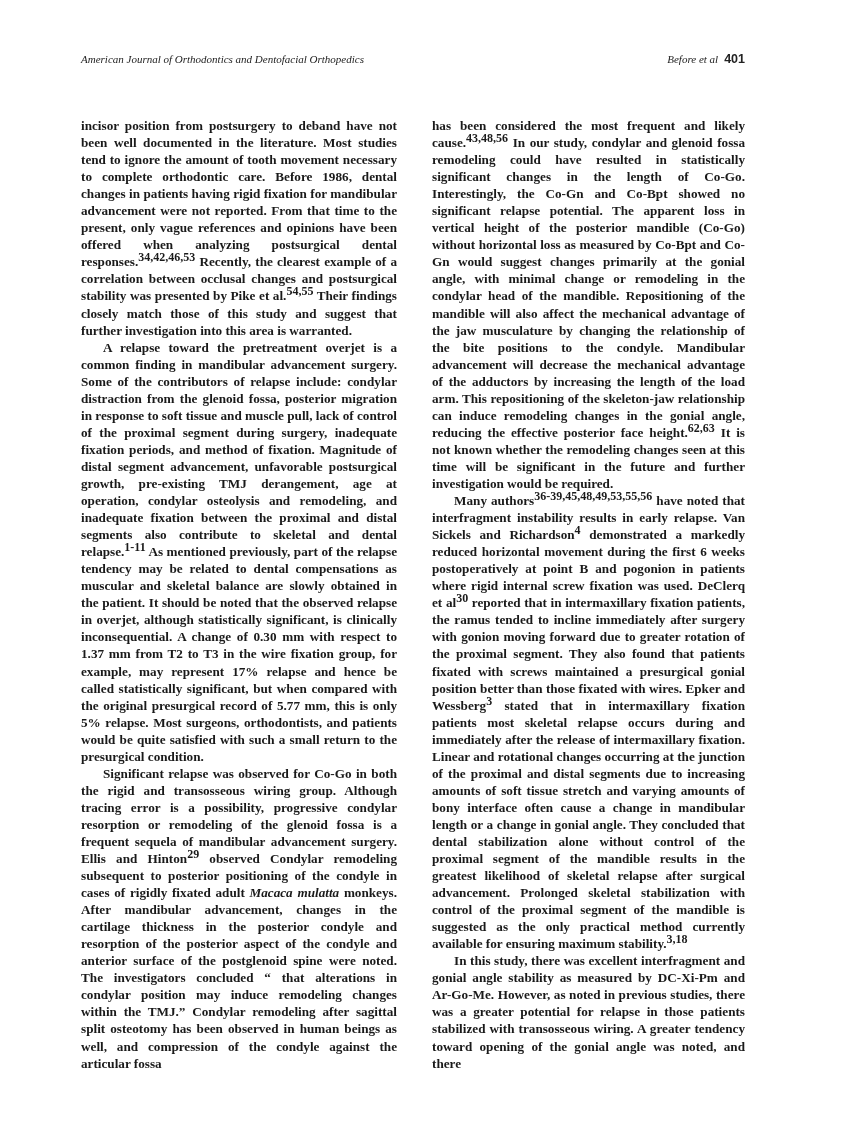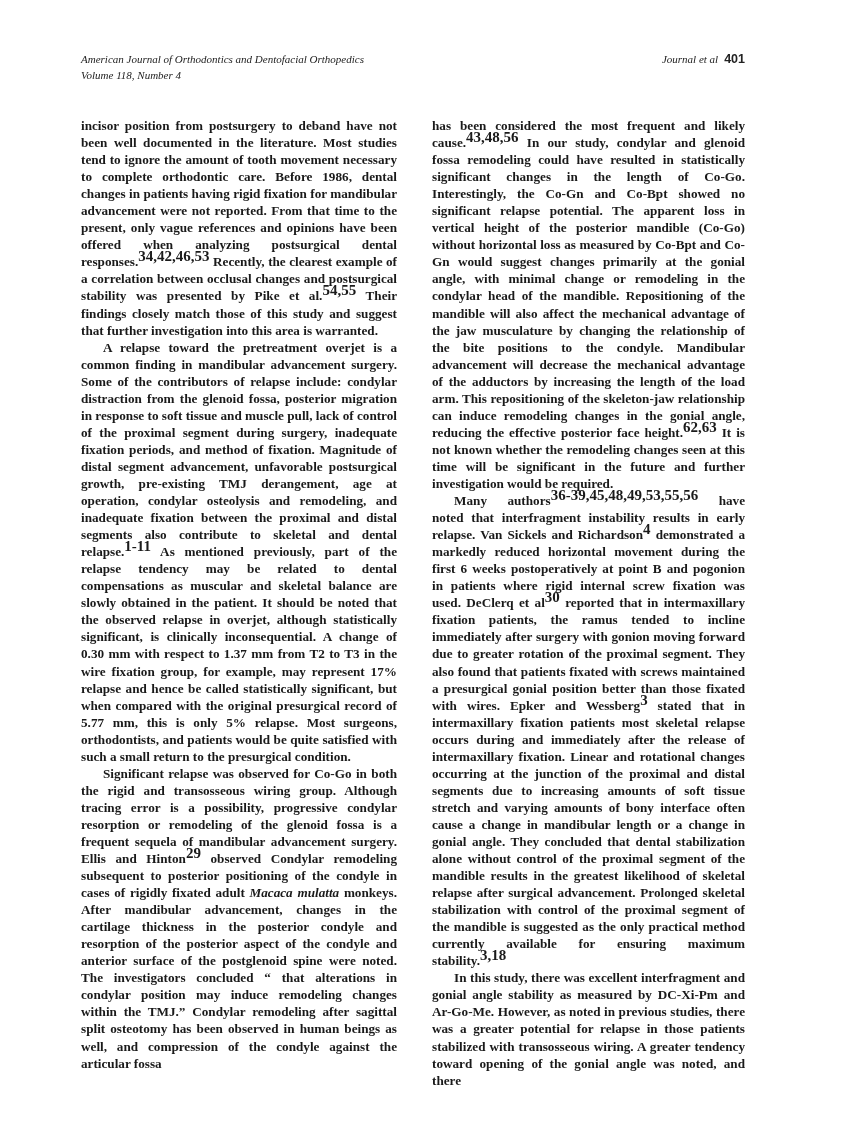--- a/index.html
+++ b/index.html
@@ -6,33 +6,32 @@
   body { width:866px; height:1122px; position:relative; overflow:hidden; color:#1a1a1a; }
   .running-head { position:absolute; top:51px; left:81px; width:664px; font-family:"Liberation Serif", serif; font-style:italic; font-size:11px; line-height:16px; color:#222; }
   .rh-left { position:absolute; left:0; top:0; }
   .rh-right { position:absolute; right:0; top:0; white-space:nowrap; }
   .rh-right .pg { font-family:"Liberation Sans", sans-serif; font-style:normal; font-weight:bold; font-size:12.5px; margin-left:6px; }
   .col { position:absolute; top:117px; font-family:"Liberation Serif", serif; font-size:13.2px; line-height:17.05px; text-align:justify; hyphens:none;font-weight:bold; }
   .col-left { left:81px; width:316px; }
   .col-right { left:432px; width:313px; }
   .col p { margin:0; }
   .col p.indent { text-indent:22px; }
-  sup { font-size:15px; line-height:0; vertical-align:5px; }
+  sup { font-size:12px; line-height:0; vertical-align:5px; }
   em { font-style:italic; }
 </style>
 </head>
 <body>
 
 <div class="running-head">
   <div class="rh-left">
     <div>American Journal of Orthodontics and Dentofacial Orthopedics</div>
-    <div>Volume 118, Number 4</div>
   </div>
   <div class="rh-right">
-    <span>Journal et al</span><span class="pg">401</span>
+    <span>Before et al</span><span class="pg">401</span>
   </div>
 </div>
 
 <div class="col col-left">
   <p><span>incisor position from postsurgery to deband have not been well documented in the literature. Most studies tend to ignore the amount of tooth movement necessary to complete orthodontic care. Before 1986, dental changes in patients having rigid fixation for mandibular advancement were not reported. From that time to the present, only vague references and opinions have been offered when analyzing postsurgical dental responses.</span><sup>34,42,46,53</sup><span> Recently, the clearest example of a correlation between occlusal changes and postsurgical stability was presented by Pike et al.</span><sup>54,55</sup><span> Their findings closely match those of this study and suggest that further investigation into this area is warranted.</span></p>
   <p class="indent"><span>A relapse toward the pretreatment overjet is a common finding in mandibular advancement surgery. Some of the contributors of relapse include: condylar distraction from the glenoid fossa, posterior migration in response to soft tissue and muscle pull, lack of control of the proximal segment during surgery, inadequate fixation periods, and method of fixation. Magnitude of distal segment advancement, unfavorable postsurgical growth, pre-existing TMJ derangement, age at operation, condylar osteolysis and remodeling, and inadequate fixation between the proximal and distal segments also contribute to skeletal and dental relapse.</span><sup>1-11</sup><span> As mentioned previously, part of the relapse tendency may be related to dental compensations as muscular and skeletal balance are slowly obtained in the patient. It should be noted that the observed relapse in overjet, although statistically significant, is clinically inconsequential. A change of 0.30 mm with respect to 1.37 mm from T2 to T3 in the wire fixation group, for example, may represent 17% relapse and hence be called statistically significant, but when compared with the original presurgical record of 5.77 mm, this is only 5% relapse. Most surgeons, orthodontists, and patients would be quite satisfied with such a small return to the presurgical condition.</span></p>
   <p class="indent"><span>Significant relapse was observed for Co-Go in both the rigid and transosseous wiring group. Although tracing error is a possibility, progressive condylar resorption or remodeling of the glenoid fossa is a frequent sequela of mandibular advancement surgery. Ellis and Hinton</span><sup>29</sup><span> observed Condylar remodeling subsequent to posterior positioning of the condyle in cases of rigidly fixated adult </span><em>Macaca mulatta</em><span> monkeys. After mandibular advancement, changes in the cartilage thickness in the posterior condyle and resorption of the posterior aspect of the condyle and anterior surface of the postglenoid spine were noted. The investigators concluded “ that alterations in condylar position may induce remodeling changes within the TMJ.” Condylar remodeling after sagittal split osteotomy has been observed in human beings as well, and compression of the condyle against the articular fossa</span></p>
 </div>
 
 <div class="col col-right">

